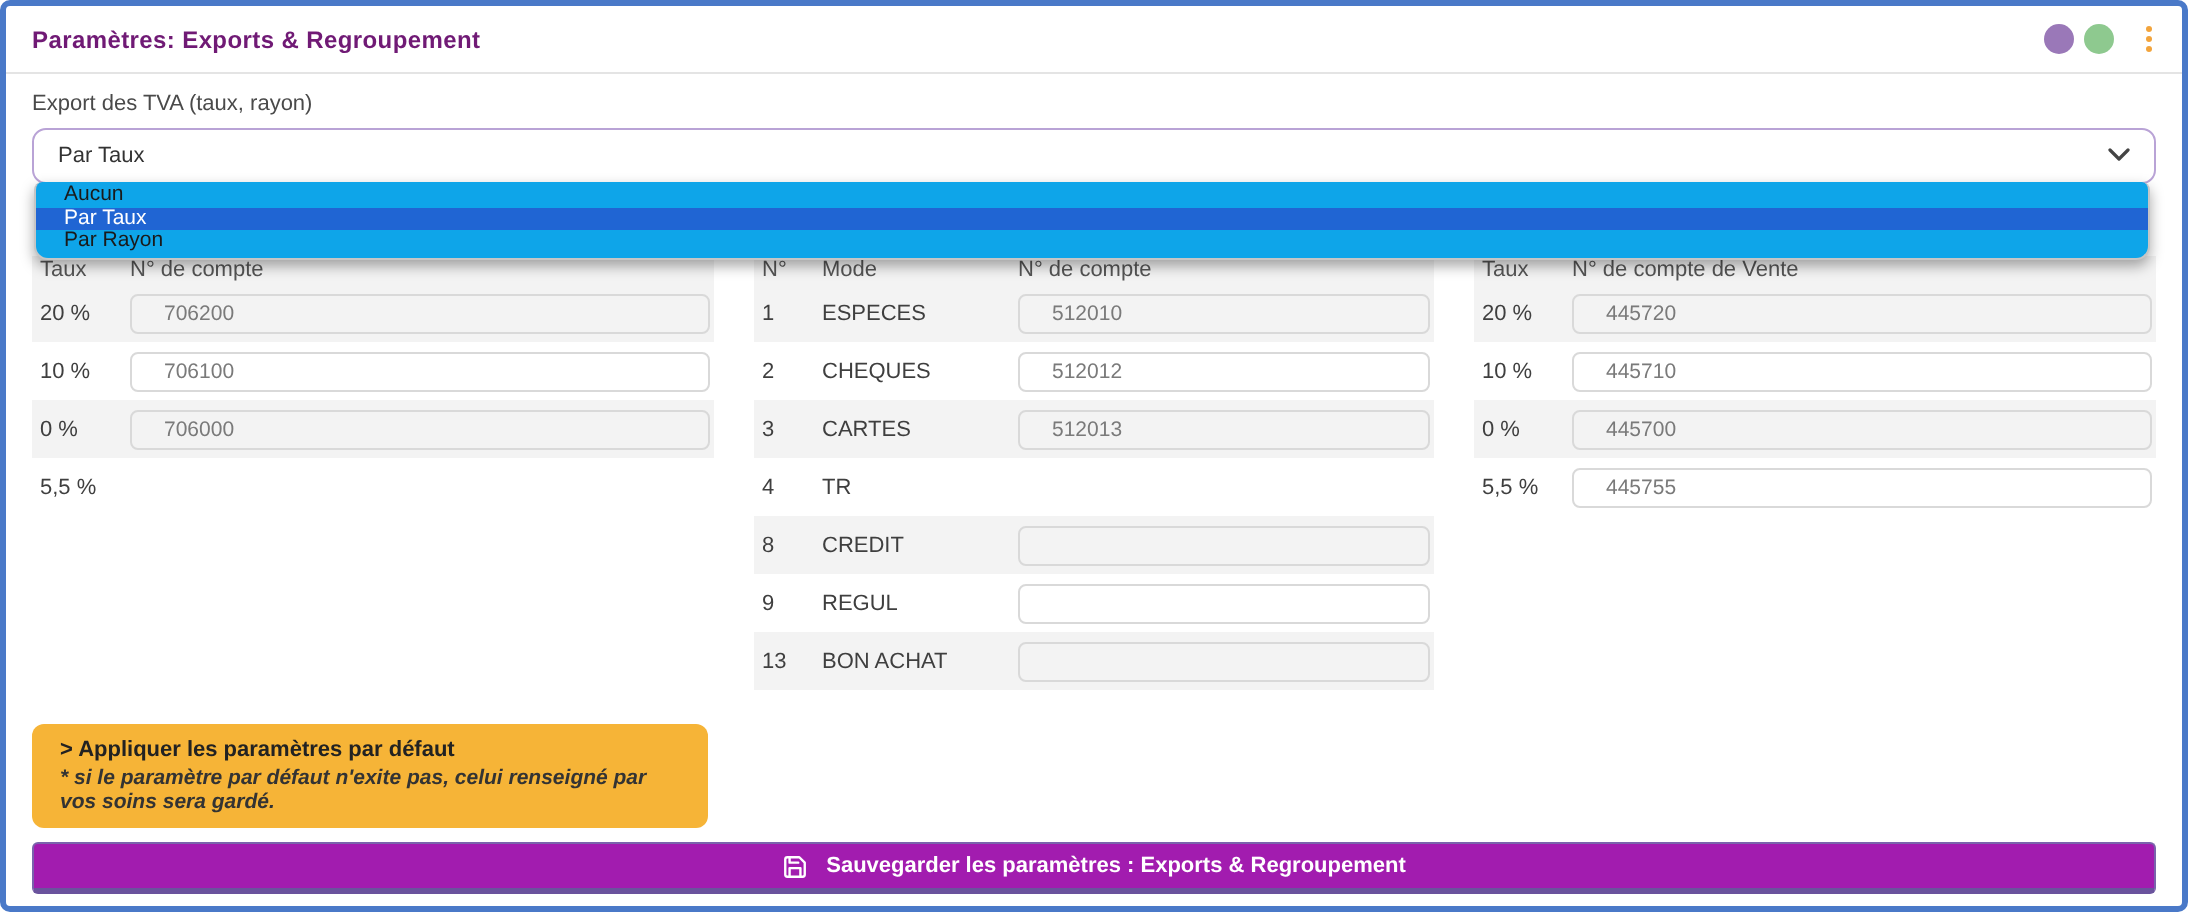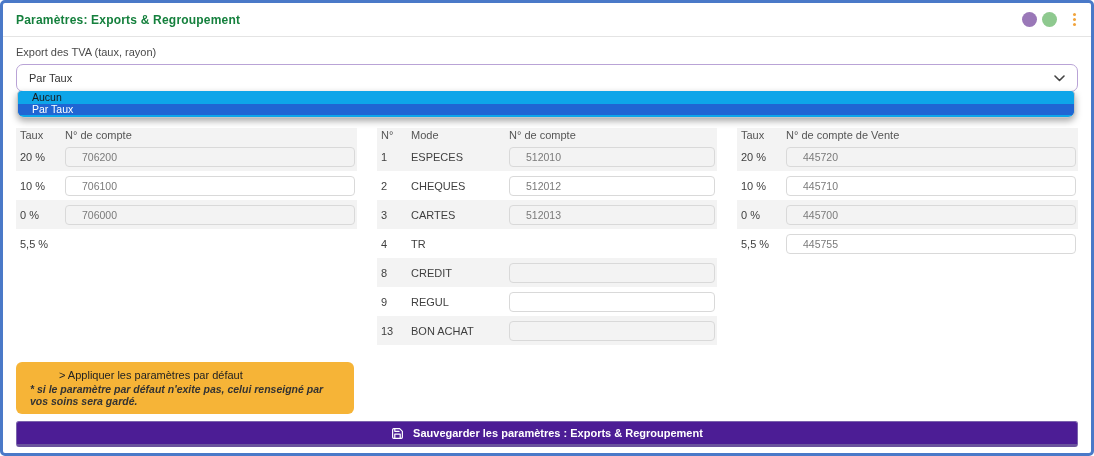--- a/index.html
+++ b/index.html
@@ -15,21 +15,21 @@
     overflow: hidden;
   }
 
   
   .header {
     height: 34px;
     display: flex; align-items: center;
     padding: 0 13px;
     border-bottom: 1px solid #e4e4e4;
   }
-  .title { font-size: 12px; font-weight: bold; color: #15803d; letter-spacing: .2px; }
+  .title { font-size: 12px; font-weight: bold; color: #701a75; letter-spacing: .2px; }
   .header-right { margin-left: auto; display: flex; align-items: center; gap: 5px; }
   .dot { width: 15px; height: 15px; border-radius: 50%; }
   .dot.purple { background: #9a78b8; }
   .dot.green  { background: #8ec98f; }
   .kebab { margin-left: 9px; display: flex; flex-direction: column; gap: 2px; cursor: pointer; padding: 2px; }
   .kebab i { width: 3px; height: 3px; border-radius: 50%; background: #f2a43c; display: block; }
 
   
   .content { position: relative; padding: 0 13px; }
   .field-label { margin-top: 9px; font-size: 11px; color: #4a4a4a; height: 14px; }
@@ -85,28 +85,28 @@
   }
 
   
   .notice {
     margin-top: 17px;
     width: 338px;
     background: #f6b437;
     border-radius: 6px;
     padding: 7px 12px 7px 14px;
   }
-  .notice .line1 { font-size: 11px; font-weight: normal; color: #222; margin-left: 29px; }
+  .notice .line1 { font-size: 11px; font-weight: bold; color: #222; }
   .notice .line2 { font-size: 10.5px; font-style: italic; font-weight: bold; color: #333; margin-top: 2px; }
 
   
   .save-btn {
     margin-top: 7px;
     width: 100%; height: 26px;
-    background: #4c1d95;
+    background: #a21caf;
     border: 1px solid #7a63ac; border-bottom: 3px solid #6a539d;
     border-radius: 3px;
     color: #fff; font-size: 11px; font-weight: bold;
     font-family: "Liberation Sans", sans-serif;
     display: flex; align-items: center; justify-content: center; gap: 9px;
     cursor: pointer;
   }
   .save-btn svg { display: block; }
 </style>
 </head>
@@ -251,15 +251,16 @@
         </svg>
       </span>
       <span>Sauvegarder les paramètres : Exports &amp; Regroupement</span>
     </button>
 
   </div>
 
   <div class="dropdown" id="dropdown-list">
       <div class="option">Aucun</div>
       <div class="option selected">Par Taux</div>
+      <div class="option">Par Rayon</div>
     </div>
 
 </div>
 
 </body></html>

